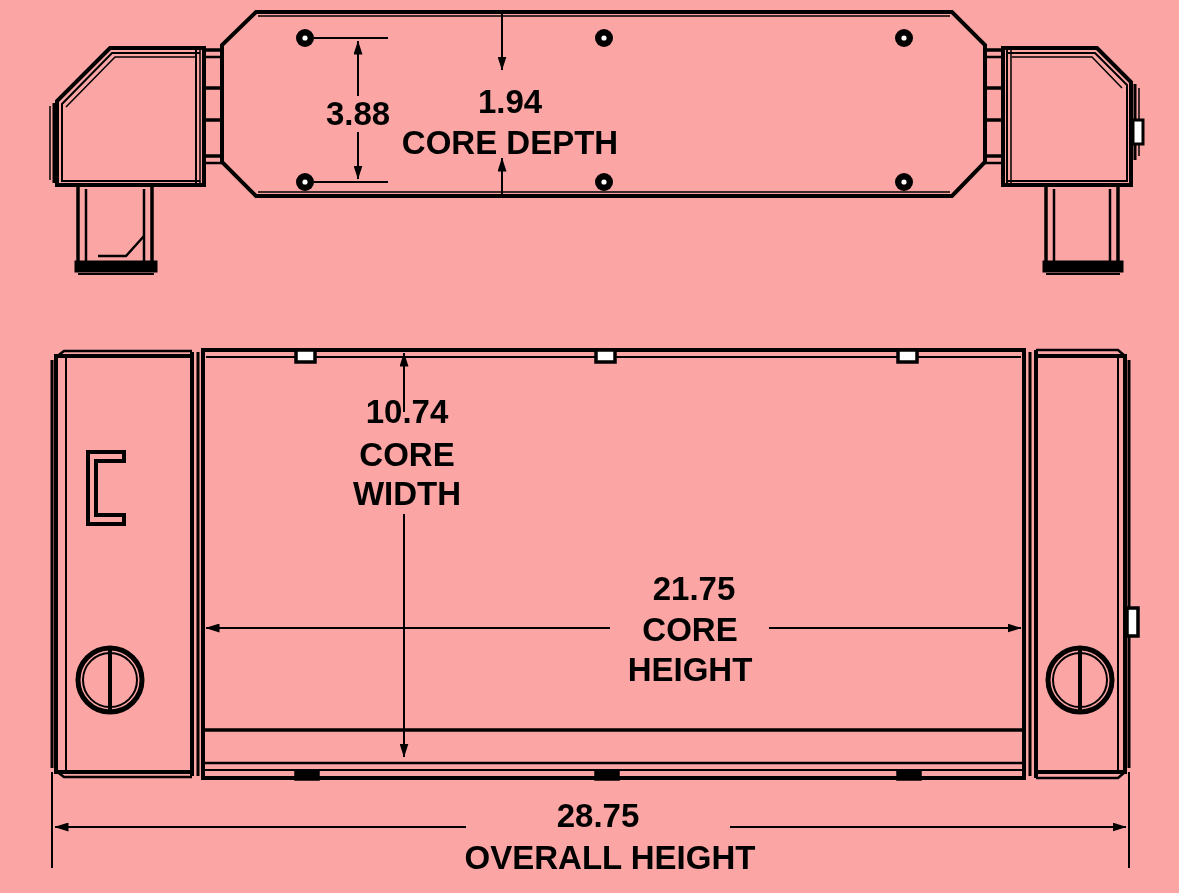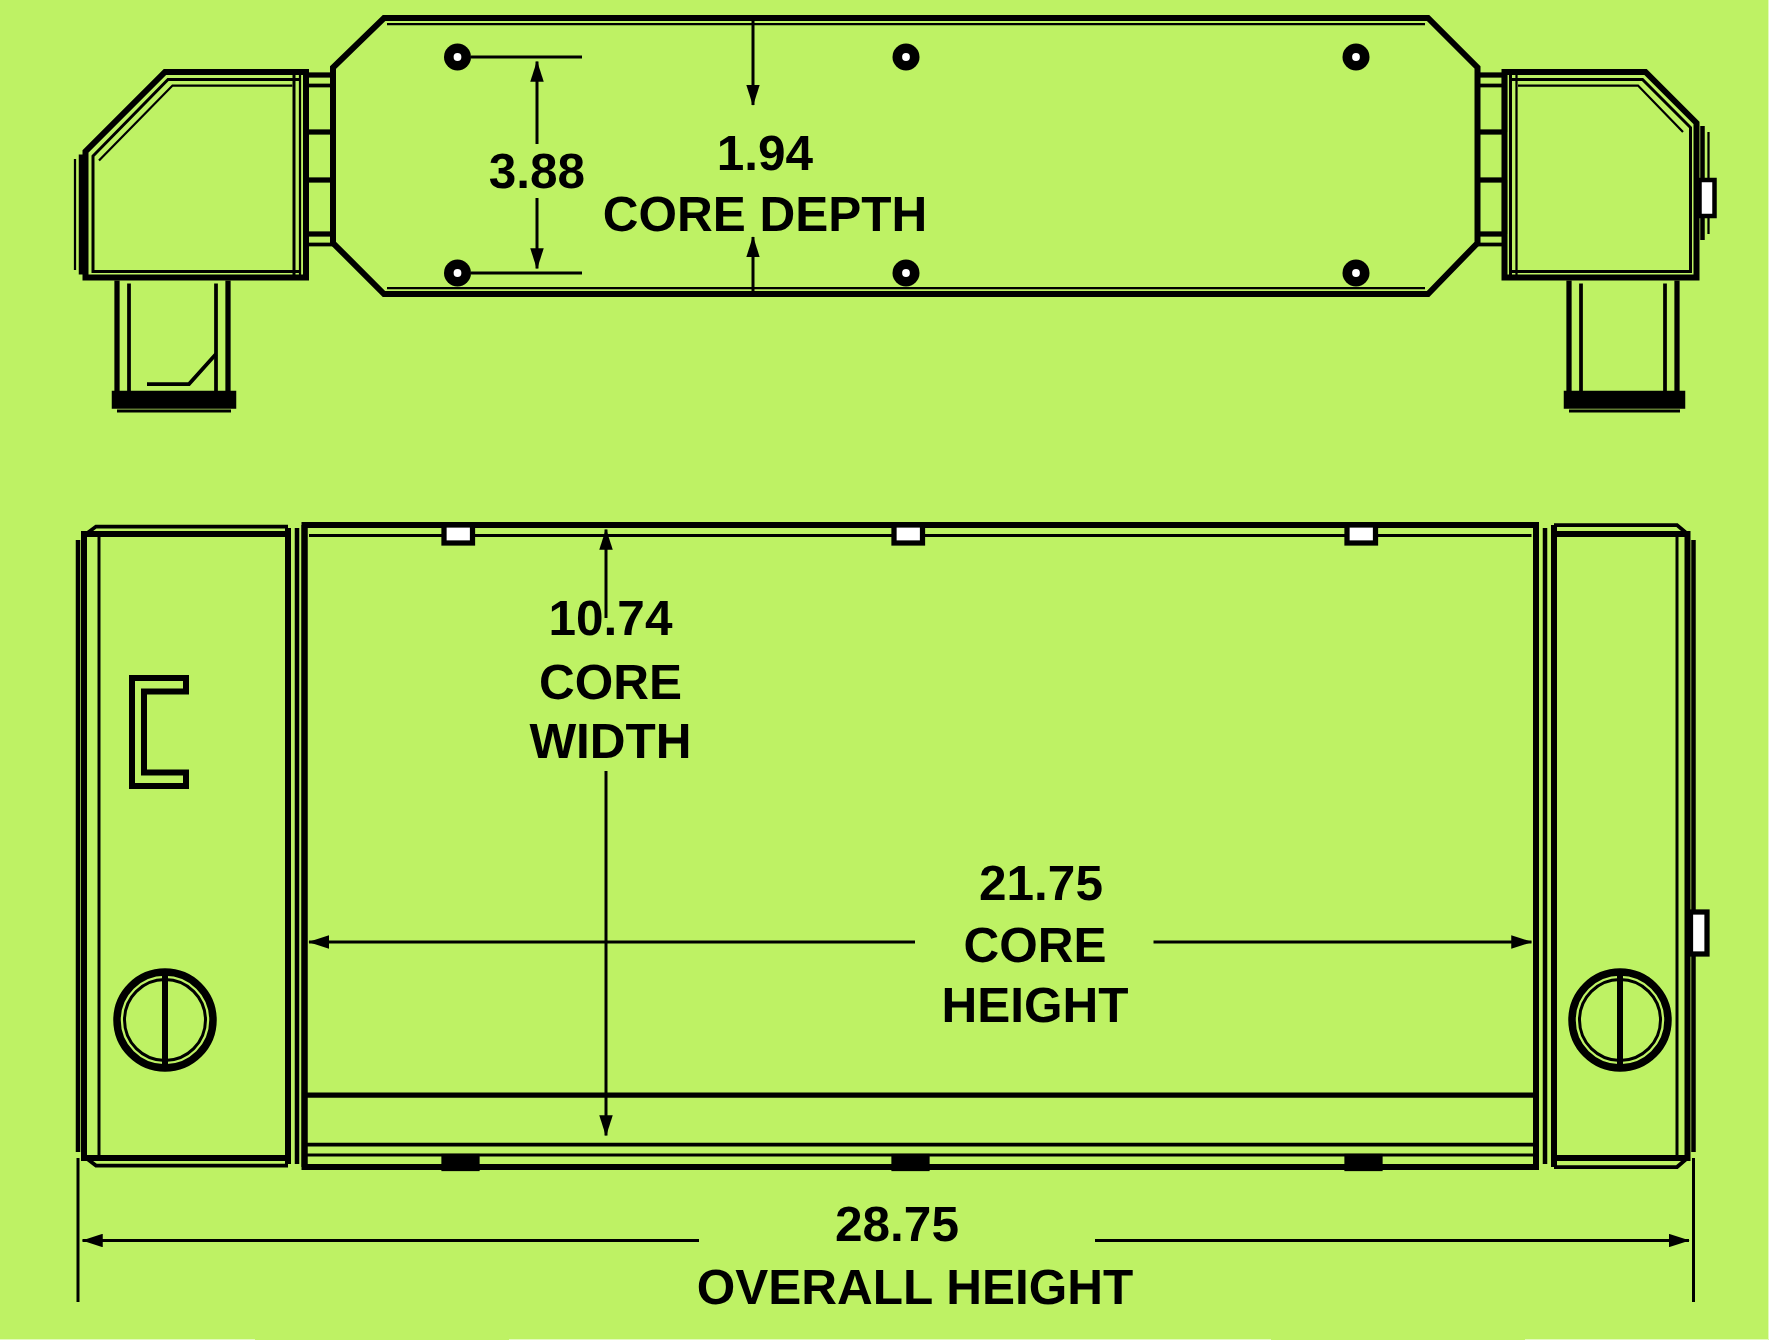--- a/index.html
+++ b/index.html
@@ -1,21 +1,21 @@
 <!DOCTYPE html>
 <html><head>
 <meta charset="utf-8">
 <title>Technical Drawing</title>
 <style>
   html,body{margin:0;padding:0;background:#ffffff;}
   body{
     font-family:"Liberation Sans", sans-serif;
     width:1179px;height:893px;overflow:hidden;
   }
-  #stage{position:relative;width:1179px;height:893px;background:#bef264;}
+  #stage{position:relative;width:1179px;height:893px;background:#fca5a5;}
   #stage svg{display:block;position:absolute;top:0;left:0;}
   .dimtext{
     font-family:"Liberation Sans", sans-serif;
     font-weight:700;
     fill:#000;
     text-anchor:middle;
     dominant-baseline:alphabetic;
   }
 </style>
 </head>

